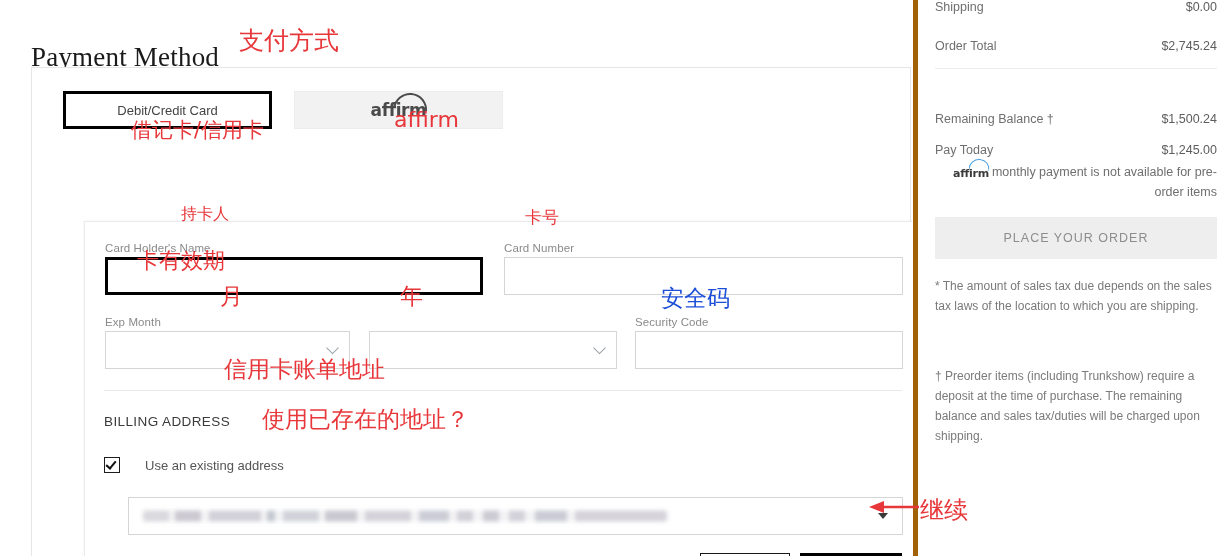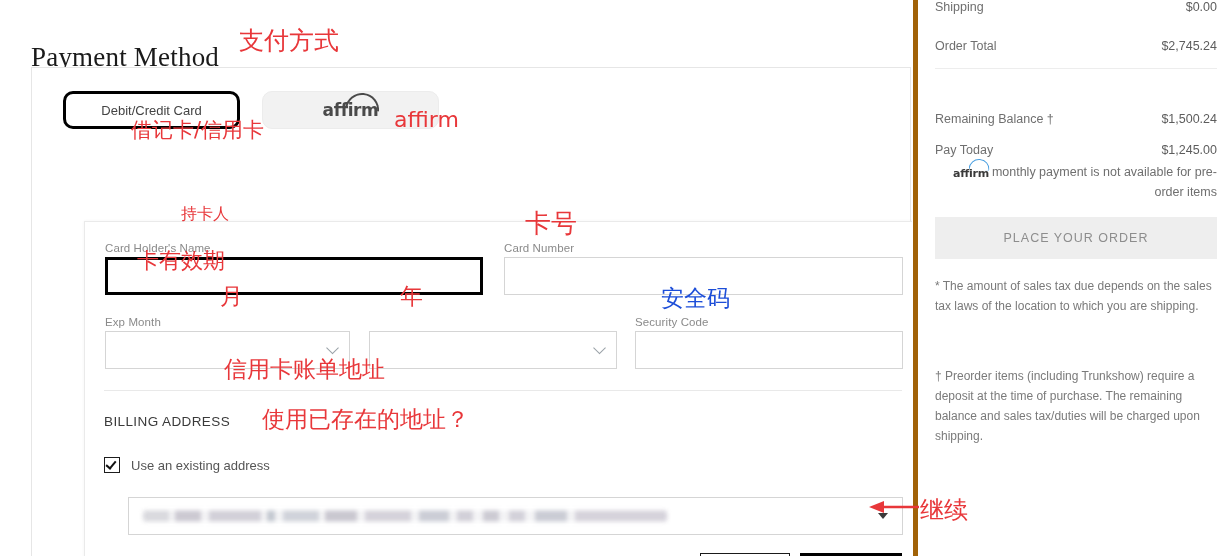--- a/index.html
+++ b/index.html
@@ -31,24 +31,24 @@
     position:absolute; left:31px; top:67px;
     width:880px; height:489px;
     background:#fff;
     border:1px solid #e6e6e6;
     border-bottom:none;
   }
 
   
   #method-tabs{ position:absolute; left:31px; top:23px; display:flex; gap:22px; }
   .method-tab{
-    width:177px; height:38px;
+    width:209px; height:38px;
     display:flex; align-items:center; justify-content:center;
     font-size:13px; color:#555;
-    cursor:pointer; user-select:none;border-radius:10px;
+    cursor:pointer; user-select:none;
   }
   .method-tab.selected{ background:#fff; border:3px solid #000; color:#444; }
   .method-tab.affirm-tab{ background:#f2f2f2; border:1px solid #ececec; }
 
   
   .affirm-mark{ position:relative; display:inline-block; }
   .affirm-mark .word{
     font-family:"DejaVu Sans", sans-serif;
     font-weight:700; font-size:17px; color:#4a4a4a; letter-spacing:-.4px;
   }
@@ -90,21 +90,21 @@
   #divider{
     position:absolute; left:72px; top:322px; width:798px; height:1px;
     background:#e9e9e9;
   }
 
   #billing-heading{
     position:absolute; left:72px; top:346px;
     font-size:13.5px; color:#3a3a3a; letter-spacing:.4px;
   }
 
-  #existing-addr-row{ position:absolute; left:72px; top:389px; display:flex; align-items:center; gap:11px;}
+  #existing-addr-row{ position:absolute; left:72px; top:389px; display:flex; align-items:center; gap:25px;}
   .checkbox{
     width:16px; height:16px; border:1.5px solid #1d1d1d; background:#fff;
     position:relative; display:inline-block; flex:none;
   }
   .checkbox .tick{
     position:absolute; left:3px; top:1px; width:6px; height:10px;
     border-right:2.4px solid #111; border-bottom:2.4px solid #111;
     transform:rotate(40deg);
   }
   #existing-addr-label{ font-size:13px; color:#555; }
@@ -301,21 +301,21 @@
   <div class="footnote" style="top:276px;">* The amount of sales tax due depends on the sales tax laws of the location to which you are shipping.</div>
 
   <div class="footnote" style="top:366px;">† Preorder items (including Trunkshow) require a deposit at the time of purchase. The remaining balance and sales tax/duties will be charged upon shipping.</div>
 </div>
 
 <div id="annotation-layer">
   <span class="anno" id="anno-0" style="left: 239px; top: 24px; font-size: 25px; color: rgb(232, 55, 58);">支付方式</span>
   <span class="anno" id="anno-1" style="left: 131px; top: 116px; font-size: 21px; color: rgb(232, 55, 58);">借记卡/信用卡</span>
   <span class="anno" id="anno-2" style="left: 394px; top: 107px; font-size: 22px; color: rgb(232, 55, 58);">affirm</span>
   <span class="anno" id="anno-3" style="left: 181px; top: 204px; font-size: 16px; color: rgb(232, 55, 58);">持卡人</span>
-  <span class="anno" id="anno-4" style="left: 525px; top: 206px; font-size: 26px; color: rgb(232, 55, 58);">卡号</span>
+  <span class="anno" id="anno-4" style="left: 525px; top: 206px; font-size: 17px; color: rgb(232, 55, 58);">卡号</span>
   <span class="anno" id="anno-5" style="left: 137px; top: 246px; font-size: 22px; color: rgb(232, 55, 58);">卡有效期</span>
   <span class="anno" id="anno-6" style="left: 220px; top: 281px; font-size: 23px; color: rgb(232, 55, 58);">月</span>
   <span class="anno" id="anno-7" style="left: 400px; top: 281px; font-size: 23px; color: rgb(232, 55, 58);">年</span>
   <span class="anno" id="anno-8" style="left: 661px; top: 283px; font-size: 23px; color: #1d4ed8;">安全码</span>
   <span class="anno" id="anno-9" style="left: 224px; top: 354px; font-size: 23px; color: rgb(232, 55, 58);">信用卡账单地址</span>
   <span class="anno" id="anno-10" style="left: 262px; top: 404px; font-size: 23px; color: rgb(232, 55, 58);">使用已存在的地址？</span>
   <span class="anno" id="anno-11" style="left: 920px; top: 494px; font-size: 24px; color: rgb(232, 55, 58);">继续</span>
 
   <svg id="anno-arrow" viewBox="0 0 52 14">
     <line x1="50" y1="7" x2="14" y2="7" stroke="#e8373a" stroke-width="2.6"></line>

